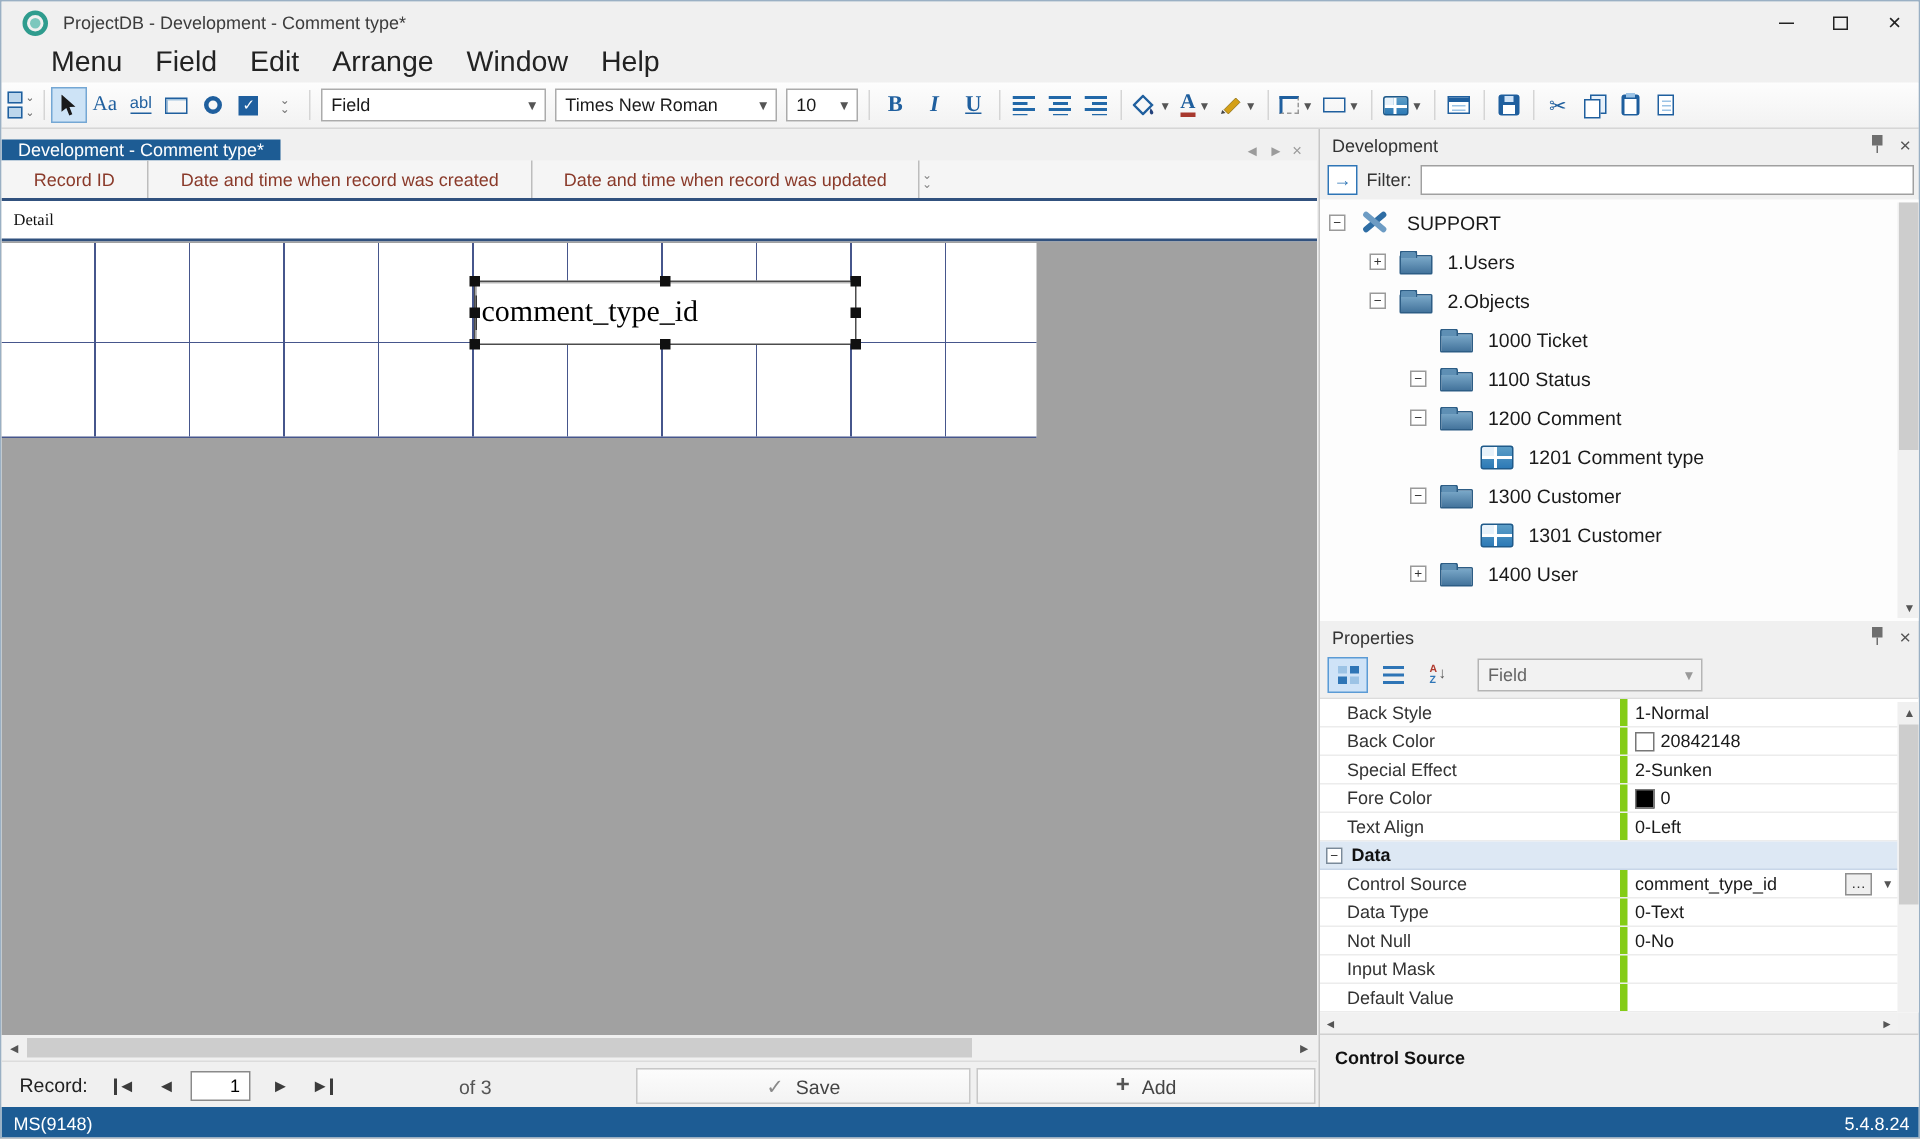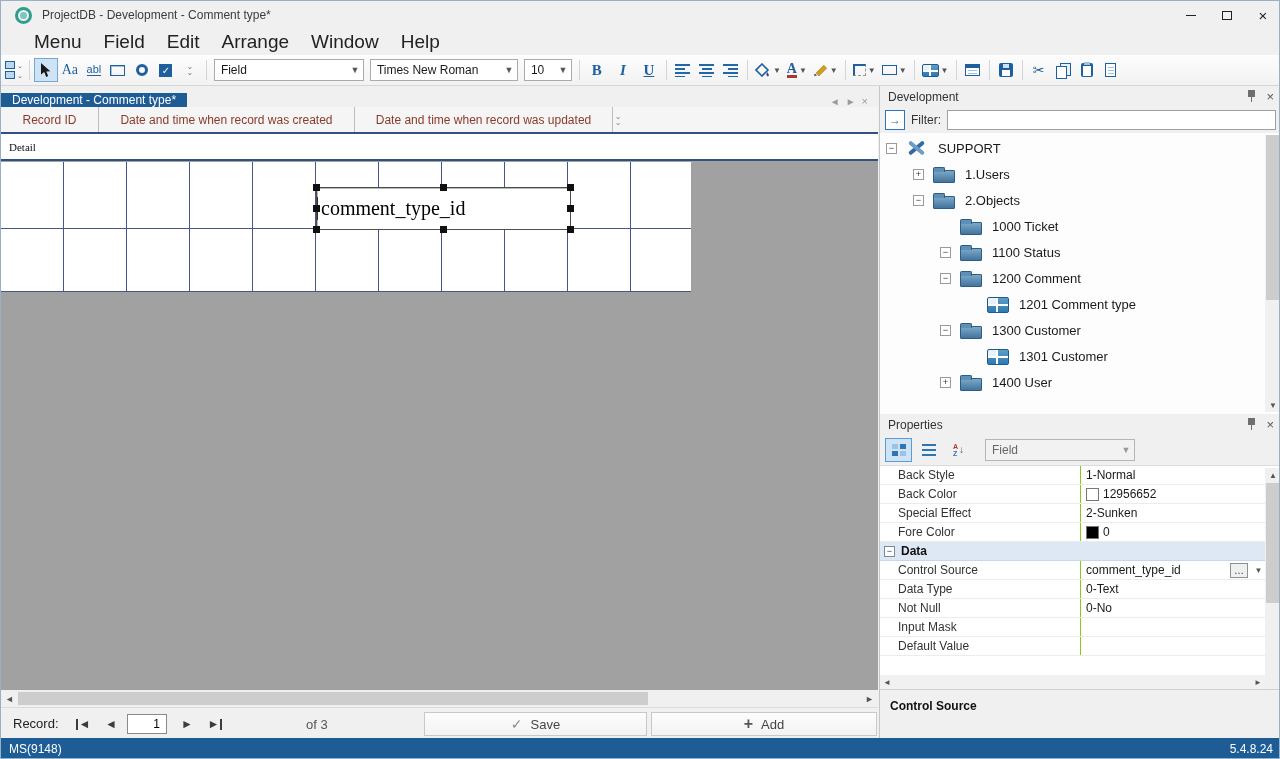--- a/index.html
+++ b/index.html
@@ -135,21 +135,21 @@
   .az-ic{display:flex;align-items:center;gap:1px;}
   .az-col{display:flex;flex-direction:column;font-size:7px;font-weight:bold;line-height:7px;}
   .az-a{color:#b03a2e;} .az-z{color:#2e75b6;}
   .az-arr{font-size:10px;color:#555;}
   .pcombo{width:150px;height:22px;border:1px solid #b5b5b5;background:#f2f2f2;color:#666;display:flex;align-items:center;padding-left:6px;font-size:12px;margin-left:10px;}
   .pcombo .arr{margin-left:auto;width:16px;text-align:center;color:#999;font-size:9px;}
   .prop-grid{position:absolute;left:0;top:379px;width:402px;height:210px;background:#fff;border-top:1px solid #dcdcdc;overflow:hidden;}
   .prop-rows{position:absolute;left:0;top:0;right:17px;}
   .prop-row{display:flex;height:19px;border-bottom:1px solid #ececec;align-items:stretch;font-size:12px;}
   .prop-name{flex:0 0 200px;display:flex;align-items:center;padding-left:18px;color:#333;}
-  .prop-value{flex:1;display:flex;align-items:center;padding-left:5px;color:#1a1a1a;border-left:1px solid #84cc16;gap:4px;}
+  .prop-value{flex:1;display:flex;align-items:center;padding-left:5px;color:#1a1a1a;border-left:5px solid #84cc16;gap:4px;}
   .swatch{width:13px;height:13px;border:1px solid #777;display:inline-block;flex:none;}
   .flex-sp{flex:1;}
   .pmini{width:18px;height:15px;background:#efefef;border:1px solid #8f8f8f;font-size:10px;line-height:13px;text-align:center;color:#333;flex:none;}
   .pdd{width:13px;text-align:center;color:#555;font-size:8px;flex:none;}
   .prop-row.group{background:#dde8f4;border-bottom:1px solid #c8d6e8;align-items:center;padding-left:4px;}
   .gbox{width:11px;height:11px;border:1px solid #7a8a9a;background:#fff;font-size:9px;line-height:9px;text-align:center;color:#333;flex:none;}
   .glabel{font-weight:bold;margin-left:6px;color:#111;}
   .props-hscroll{position:absolute;left:0;top:589px;width:385px;height:14px;background:#f1f1f1;display:flex;align-items:center;}
   .phs-arrow{width:14px;text-align:center;font-size:8px;color:#555;flex:none;}
   .props-desc{position:absolute;left:0;top:603px;width:402px;height:49px;background:#f0f0f0;border-top:1px solid #d0d0d0;padding:6px 10px;}
@@ -515,34 +515,40 @@
           <div class="prop-row">
             <div class="prop-name">Back Style</div>
             <div class="prop-value">
               <span>1-Normal</span>
             </div>
           </div>
           <div class="prop-row">
             <div class="prop-name">Back Color</div>
             <div class="prop-value">
               <span class="swatch" style="background: rgb(255, 255, 255);"></span>
-              <span>12956652</span>
+              <span>20842148</span>
             </div>
           </div>
           <div class="prop-row">
             <div class="prop-name">Special Effect</div>
             <div class="prop-value">
               <span>2-Sunken</span>
             </div>
           </div>
           <div class="prop-row">
             <div class="prop-name">Fore Color</div>
             <div class="prop-value">
               <span class="swatch" style="background: rgb(0, 0, 0);"></span>
               <span>0</span>
+            </div>
+          </div>
+          <div class="prop-row">
+            <div class="prop-name">Text Align</div>
+            <div class="prop-value">
+              <span>0-Left</span>
             </div>
           </div>
           <div class="prop-row group">
             <span class="gbox">−</span>
             <span class="glabel">Data</span>
           </div>
           <div class="prop-row">
             <div class="prop-name">Control Source</div>
             <div class="prop-value">
               <span>comment_type_id</span>

